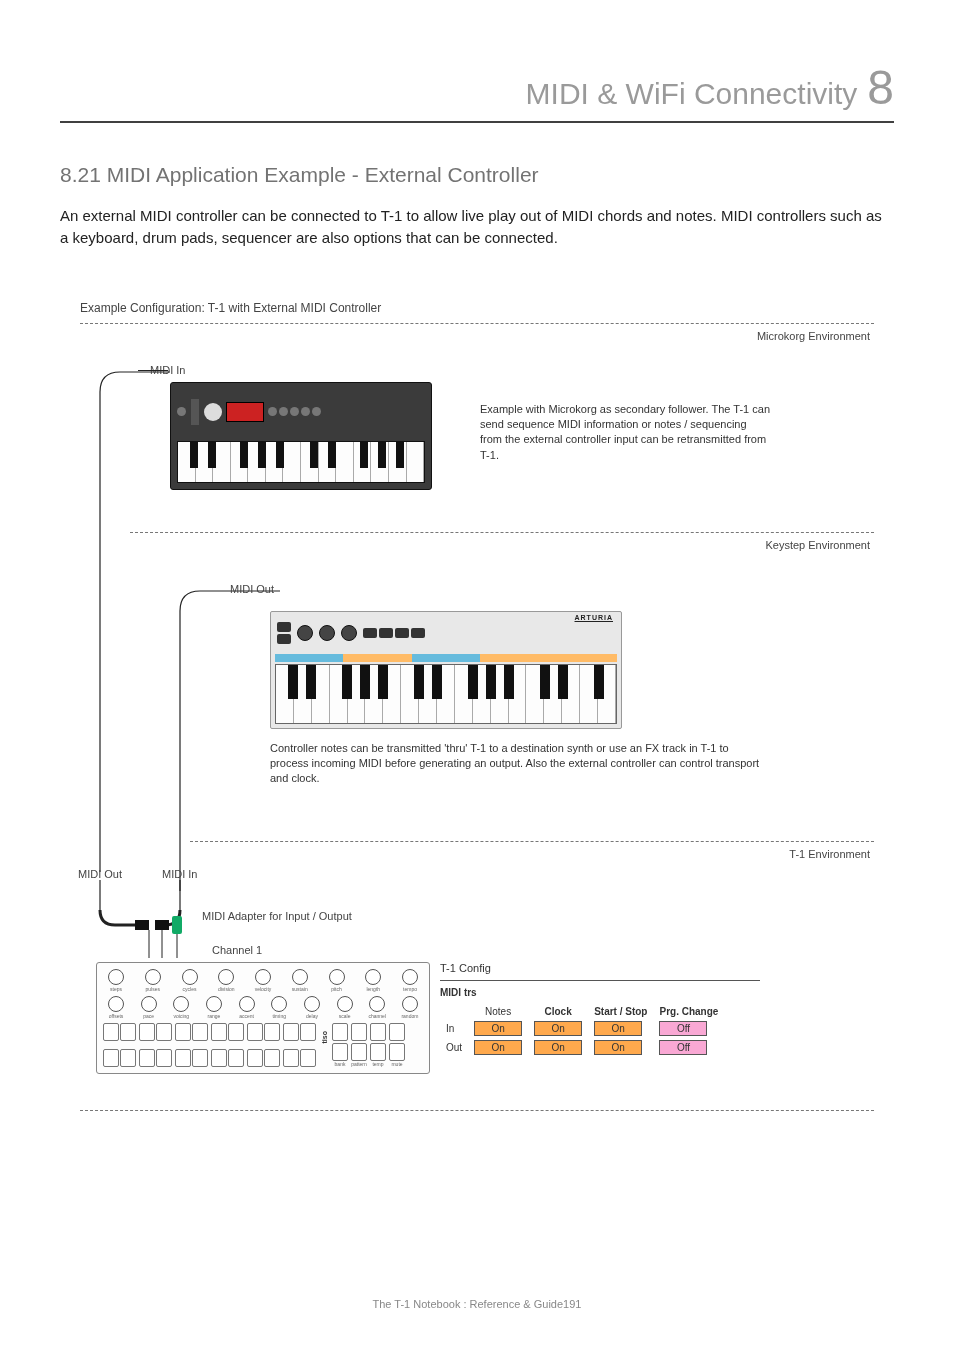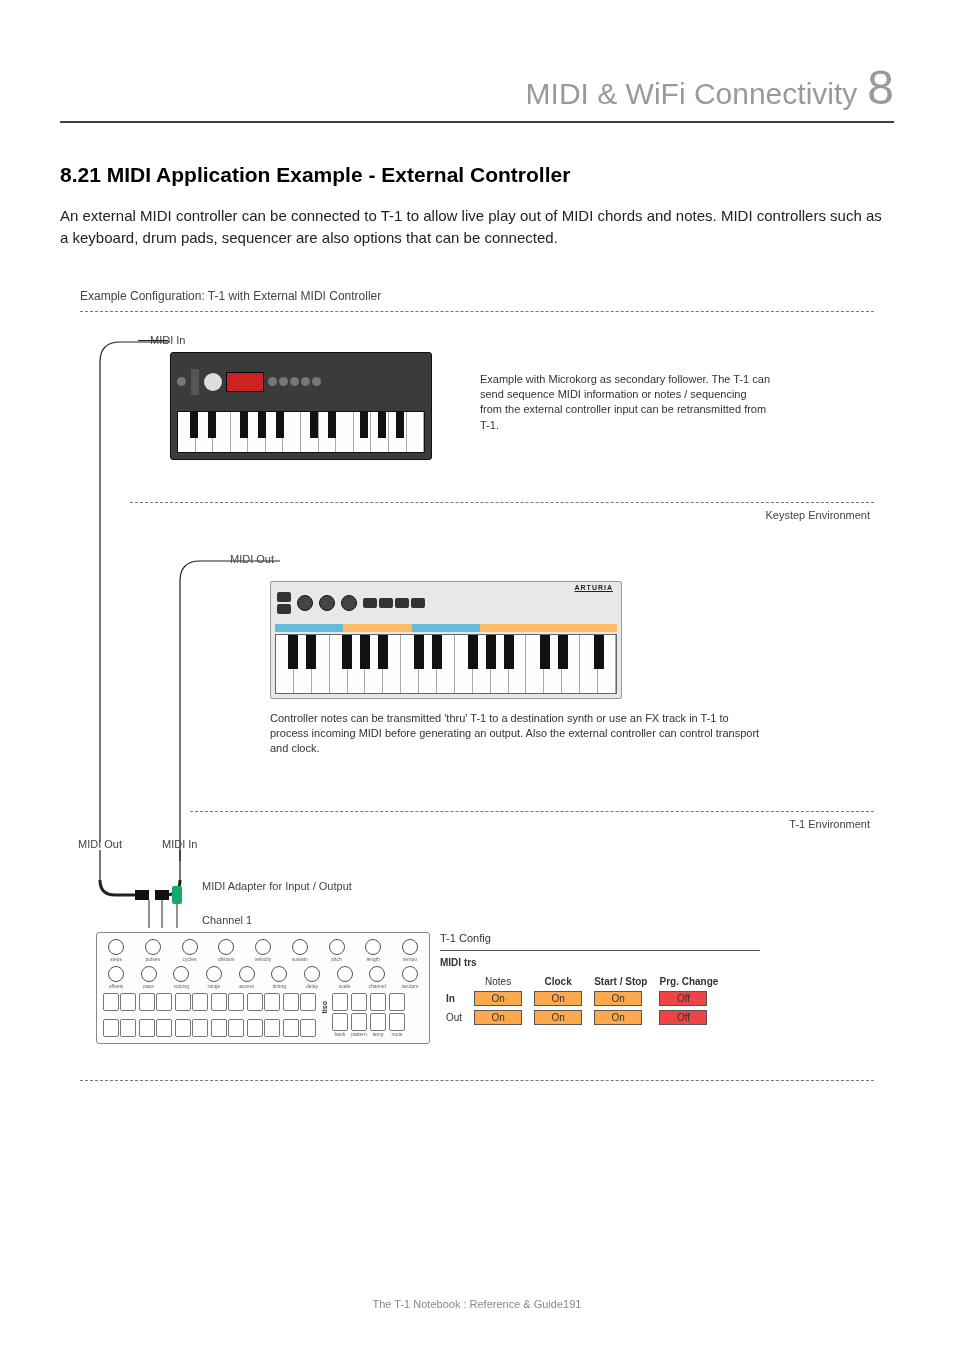--- a/index.html
+++ b/index.html
@@ -1,21 +1,21 @@
 <!DOCTYPE html>
 <html><head>
 <meta charset="utf-8">
 <style>
   html,body{margin:0;padding:0;background:#fff;font-family:Arial,Helvetica,sans-serif;color:#333}
   .page{width:954px;height:1350px;position:relative;box-sizing:border-box;padding:60px 60px 40px 60px}
   .chapter-header{display:flex;justify-content:flex-end;align-items:baseline;border-bottom:2px solid #404040;padding-bottom:6px;margin-bottom:40px}
   .chapter-title{font-size:30px;color:#9a9a9a;font-weight:400}
   .chapter-number{font-size:48px;color:#9a9a9a;font-weight:400;margin-left:10px}
-  .section-heading{font-size:21px;color:#000000;font-weight:700;margin-bottom:18px}
-  .body-text{font-size:15px;line-height:1.45;color:#222;margin-bottom:40px}
+  .section-heading{font-size:21px;color:#737373;font-weight:400;margin-bottom:18px}
+  .body-text{font-size:15px;line-height:1.45;color:#222;margin-bottom:52px}
   .example-label{font-size:12px;color:#444;margin-bottom:8px;margin-left:20px}
   .diagram{border:none;margin-left:20px;margin-right:20px;position:relative}
   .env-divider{border-top:1.5px dashed #777;margin:0}
   .env-label{font-size:11px;color:#444;text-align:right;padding:6px 4px 0 0}
   .env-block{position:relative;padding:10px 0}
   .midi-label{font-size:11px;color:#444}
   .synth{background:#3b3b3b;border:1px solid #111;border-radius:3px;display:inline-block}
   .synth-top{height:50px;display:flex;align-items:center;padding:4px 6px;gap:4px}
   .synth-screen{width:36px;height:18px;background:#c22;border:1px solid #000}
   .synth-knob{width:9px;height:9px;border-radius:50%;background:#777}
@@ -38,21 +38,21 @@
   .t1-knob-label{font-size:5px;color:#666;text-align:center;width:26px}
   .t1-knob-col{display:flex;flex-direction:column;align-items:center;gap:1px}
   .t1-pad-row{display:flex;gap:2px;margin-top:4px;align-items:flex-end}
   .t1-pad{width:14px;height:16px;border:1px solid #777;border-radius:2px;background:#fff}
   .t1-pad-group{display:flex;gap:1px}
   .t1-config{font-size:11px;color:#333}
   .config-table{border-collapse:collapse;margin-top:6px}
   .config-table td,.config-table th{font-size:10px;padding:2px 6px;text-align:center}
   .config-cell{border:1px solid #555;width:46px;padding:1px 0}
   .config-cell.on{background:#ffa94d}
-  .config-cell.off{background:#ef4444}
+  .config-cell.off{background:#f9a8d4}
   .footer{position:absolute;bottom:40px;left:60px;right:60px;display:flex;justify-content:center;font-size:11px;color:#888}
   svg{overflow:visible}
 </style>
 </head>
 <body>
 
 <div class="page">
 
   <div class="chapter-header">
     <span class="chapter-title">MIDI &amp; WiFi Connectivity</span>
@@ -61,20 +61,21 @@
 
   <div class="section-heading">8.21 MIDI Application Example - External Controller</div>
 
   <div class="body-text">An external MIDI controller can be connected to T-1 to allow live play out of MIDI chords and notes. MIDI controllers such as a keyboard, drum pads, sequencer are also options that can be connected.</div>
 
   <div class="example-label">Example Configuration: T-1 with External MIDI Controller</div>
 
   <div class="diagram">
 
     <div class="env-divider"></div>
+    <div class="env-label">Microkorg Environment</div>
     <div class="env-block" style="height:170px">
 
       <svg width="100%" height="560" style="position:absolute;left:0;top:0;pointer-events:none">
 
         <path d="M 90 30 L 40 30 Q 20 30 20 50 L 20 530" stroke="#222" stroke-width="1.2" fill="none"></path>
       </svg>
       <div style="position:absolute;left:70px;top:22px" class="midi-label">MIDI In</div>
       <div style="position:absolute;left:58px;top:28px;width:30px;height:1.2px;background:#222"></div>
 
       <div class="synth" style="position:absolute;left:90px;top:40px;width:260px">
@@ -204,21 +205,21 @@
         <path d="M 100 30 Q 100 45 85 45" stroke="#222" stroke-width="3" fill="none"></path>
 
         <rect x="55" y="40" width="14" height="10" fill="#111"></rect>
         <rect x="75" y="40" width="14" height="10" fill="#111"></rect>
         <rect x="92" y="36" width="10" height="18" fill="#1a6" rx="2"></rect>
         <line x1="69" y1="50" x2="69" y2="78" stroke="#222" stroke-width="1"></line>
         <line x1="82" y1="50" x2="82" y2="78" stroke="#222" stroke-width="1"></line>
         <line x1="97" y1="54" x2="97" y2="78" stroke="#222" stroke-width="1"></line>
       </svg>
       <div class="midi-label" style="position:absolute;left:122px;top:50px">MIDI Adapter for Input / Output</div>
-      <div class="midi-label" style="position:absolute;left:122px;top:84px">Channel 1</div>
+      <div class="midi-label" style="position:absolute;left:132px;top:84px">Channel 1</div>
 
       <div class="t1-panel" style="position:absolute;left:16px;top:102px">
         <div class="t1-knob-row" id="t1-row1">
             <div class="t1-knob-col">
               <div class="t1-knob"></div>
               <div class="t1-knob-label">steps</div>
             </div>
             <div class="t1-knob-col">
               <div class="t1-knob"></div>
               <div class="t1-knob-label">pulses</div>
@@ -395,21 +396,21 @@
               <tr id="cfg-head">
                 <th></th>
                 <th style="font-weight: normal;">Notes</th>
                 <th style="font-weight: bold;">Clock</th>
                 <th style="font-weight: bold;">Start / Stop</th>
                 <th style="font-weight: bold;">Prg. Change</th>
               </tr>
             </thead>
           <tbody id="cfg-body">
               <tr>
-                <td style="text-align: left; font-weight: bold;">In</td>
+                <td style="text-align: left;">In</td>
                 <td>
                   <div class="config-cell on">On</div>
                 </td>
                 <td>
                   <div class="config-cell on">On</div>
                 </td>
                 <td>
                   <div class="config-cell on">On</div>
                 </td>
                 <td>

